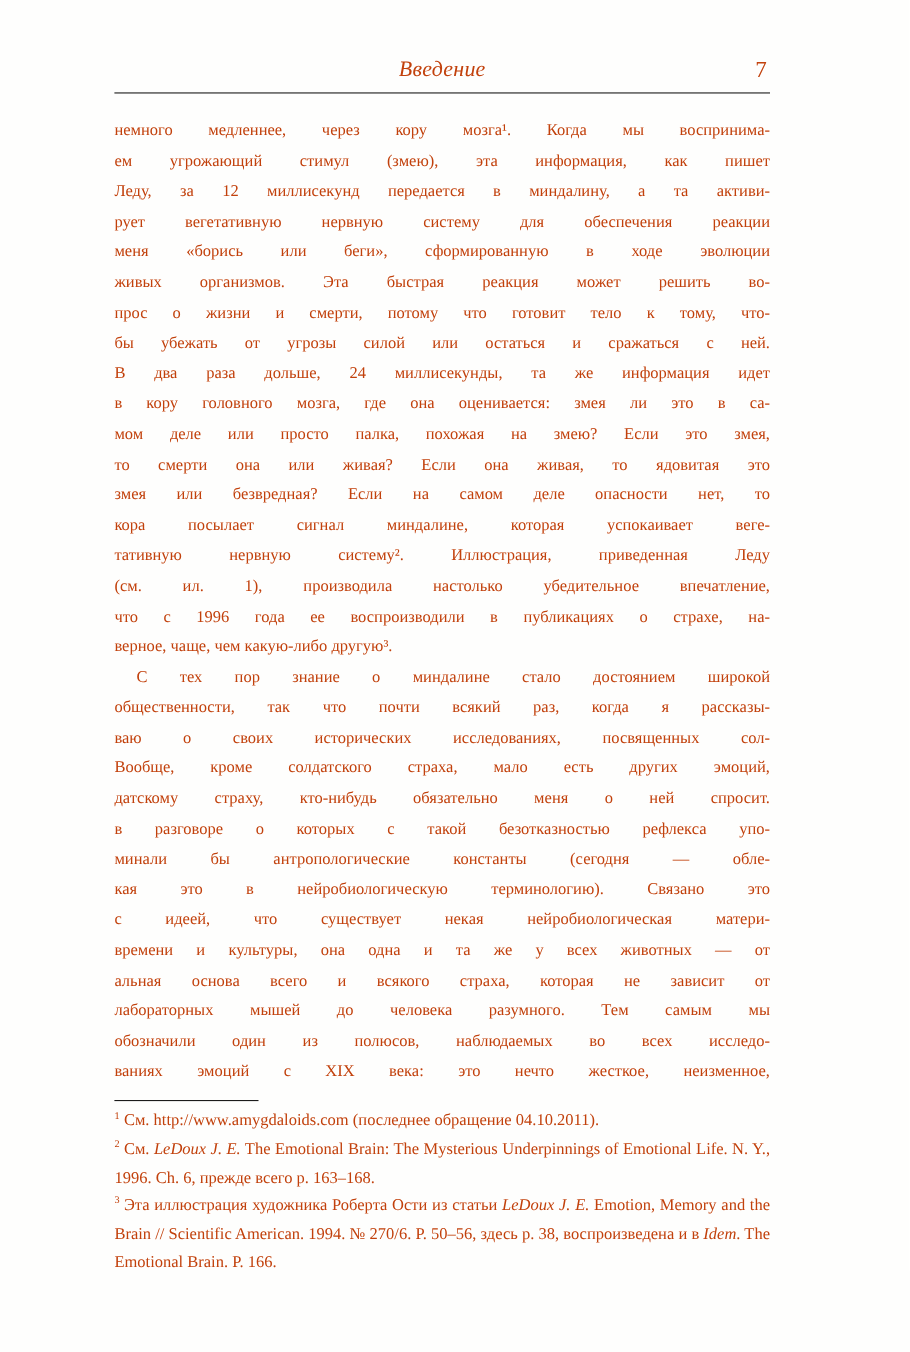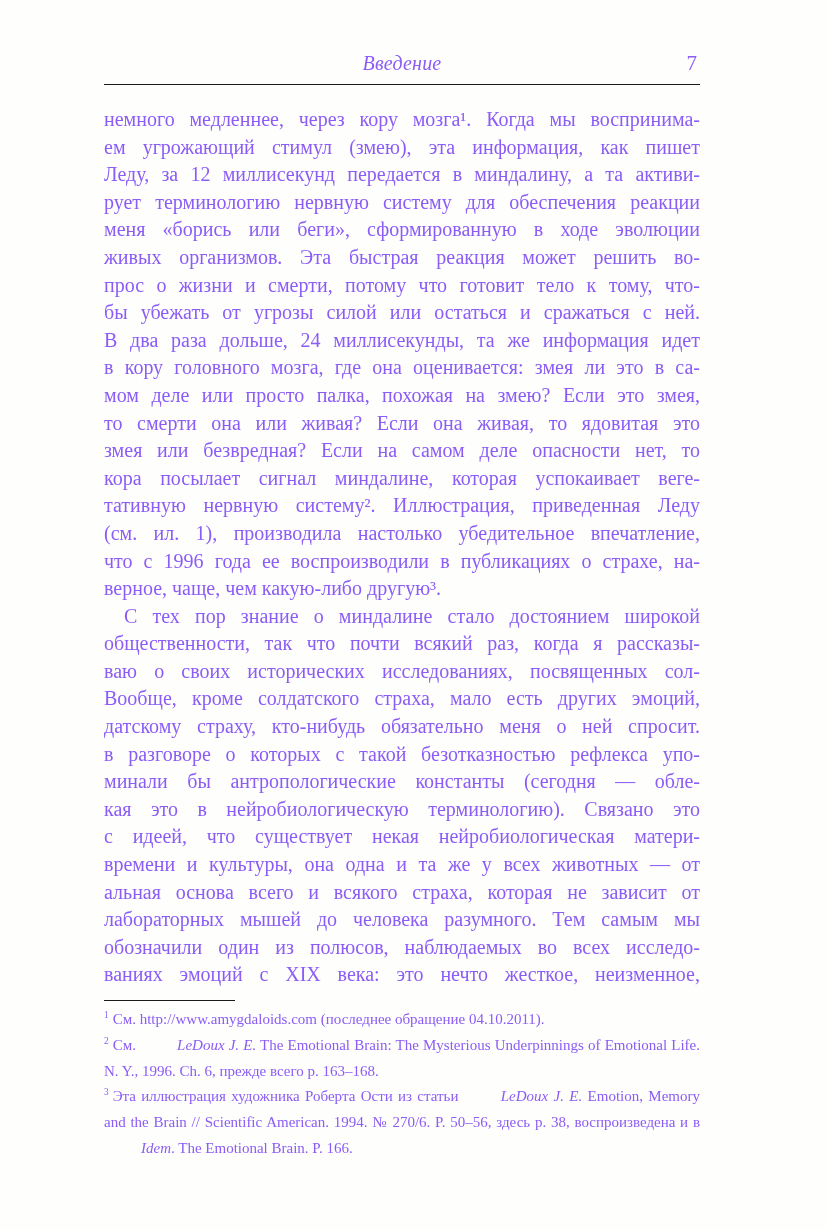--- a/index.html
+++ b/index.html
@@ -5,21 +5,21 @@
   html, body {
     margin: 0;
     padding: 0;
     background: #ffffff;
   }
   .page {
     position: relative;
     width: 827px;
     height: 1229px;
     background: #fefefd;
-    color: #8b5cf6;
+    color: #c2410c;
     font-family: "Liberation Serif", "DejaVu Serif", serif;
     overflow: hidden;
   }
   
   .page-header {
     position: absolute;
     left: 104px;
     top: 52px;
     width: 596px;
     height: 30px;
@@ -47,21 +47,21 @@
     width: 596px;
     height: 0;
     border-top: 1.7px solid #1b1b1b;
   }
   
   .body-text {
     position: absolute;
     left: 104px;
     top: 106px;
     width: 596px;
-    font-size: 20px;
+    font-size: 15px;
     line-height: 27.6px;
   }
   .paragraph { margin: 0; padding: 0; }
   .line {
     height: 27.6px;
     white-space: nowrap;
     text-align: justify;
     text-align-last: justify;
     overflow: visible;
   }
@@ -89,39 +89,39 @@
     line-height: 25.8px;
     text-align: justify;
   }
   .footnote { margin: 0; }
   .fn-marker {
     font-size: 0.62em;
     vertical-align: super;
     line-height: 0;
     margin-right: 4px;
   }
-  .seg-italic { font-style: italic; margin-left: 37px; }
+  .seg-italic { font-style: italic; }
 </style>
 </head>
 <body>
 
 <div class="page">
 
   <div class="page-header">
     <div class="running-title">Введение</div>
     <div class="page-number">7</div>
   </div>
   <div class="header-rule"></div>
 
   <div class="body-text" id="body-text">
       <div class="paragraph">
         <div class="line">немного медленнее, через кору мозга¹. Когда мы воспринима-</div>
         <div class="line">ем угрожающий стимул (змею), эта информация, как пишет</div>
         <div class="line">Леду, за 12 миллисекунд передается в миндалину, а та активи-</div>
-        <div class="line">рует терминологию нервную систему для обеспечения реакции</div>
+        <div class="line">рует вегетативную нервную систему для обеспечения реакции</div>
         <div class="line">меня «борись или беги», сформированную в ходе эволюции</div>
         <div class="line">живых организмов. Эта быстрая реакция может решить во-</div>
         <div class="line">прос о жизни и смерти, потому что готовит тело к тому, что-</div>
         <div class="line">бы убежать от угрозы силой или остаться и сражаться с ней.</div>
         <div class="line">В два раза дольше, 24 миллисекунды, та же информация идет</div>
         <div class="line">в кору головного мозга, где она оценивается: змея ли это в са-</div>
         <div class="line">мом деле или просто палка, похожая на змею? Если это змея,</div>
         <div class="line">то смерти она или живая? Если она живая, то ядовитая это</div>
         <div class="line">змея или безвредная? Если на самом деле опасности нет, то</div>
         <div class="line">кора посылает сигнал миндалине, которая успокаивает веге-</div>

